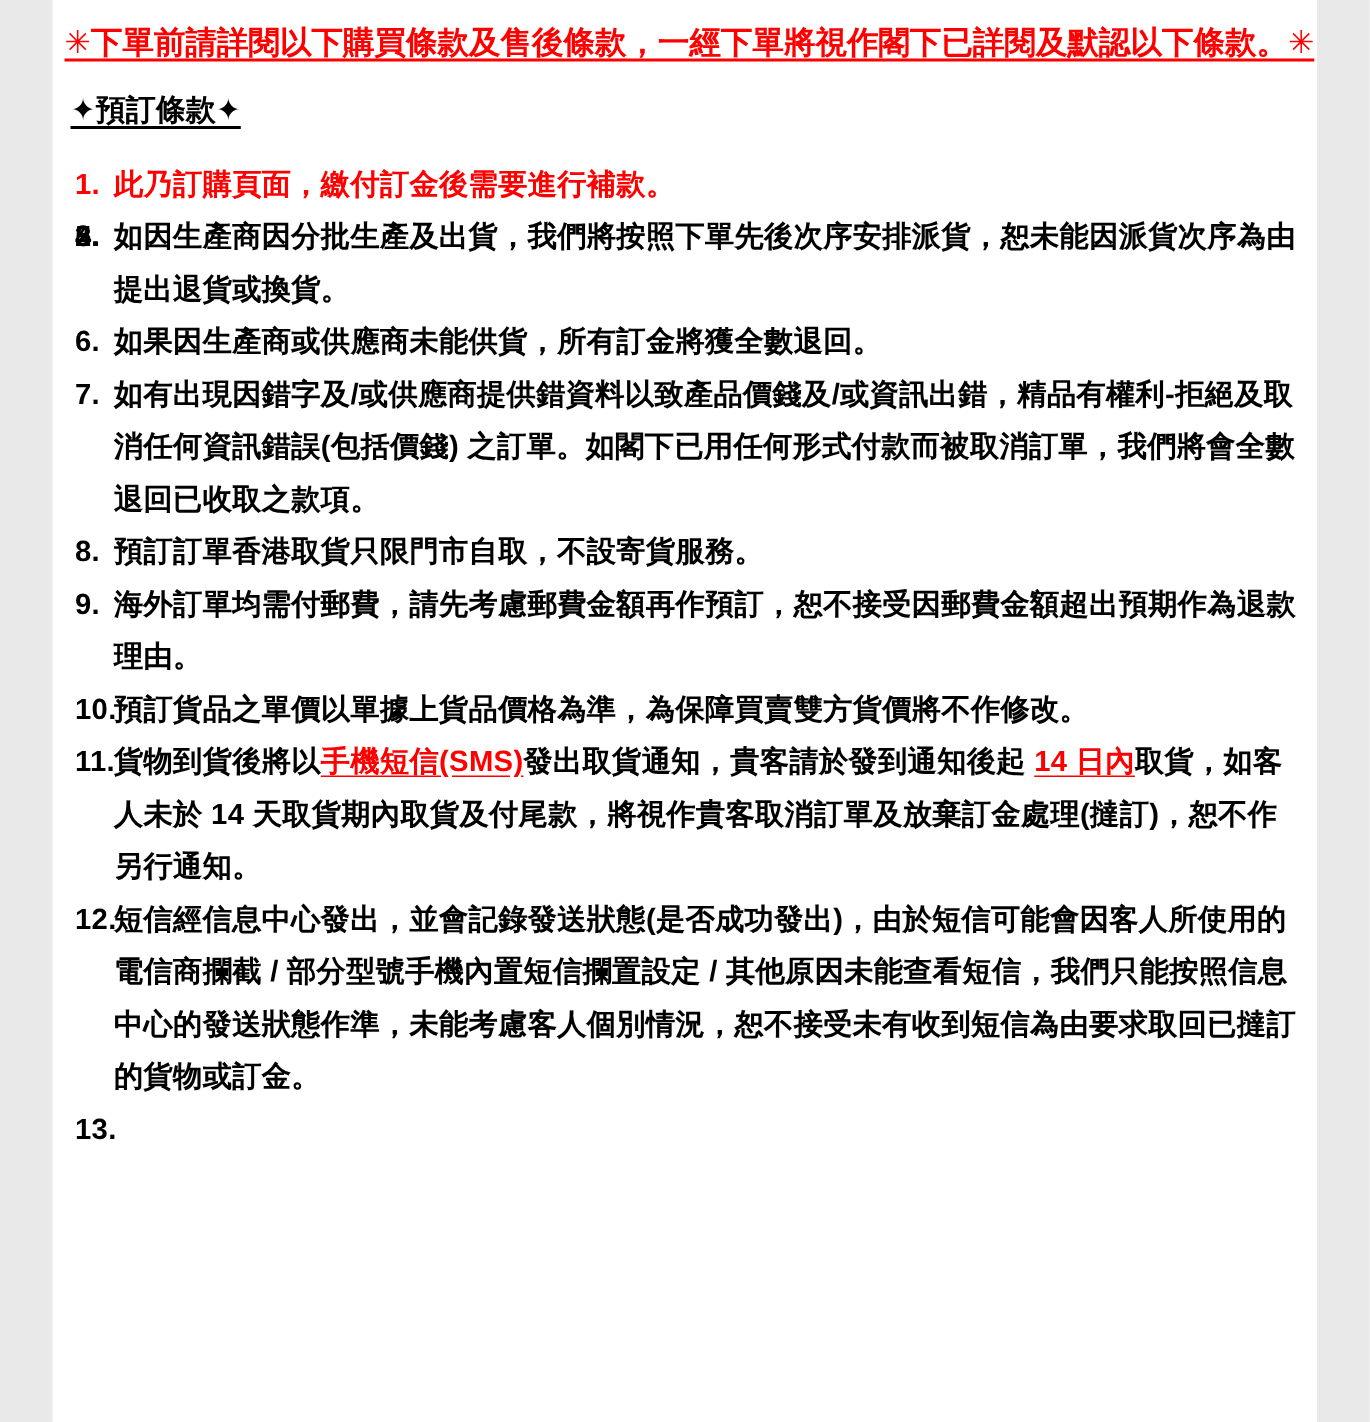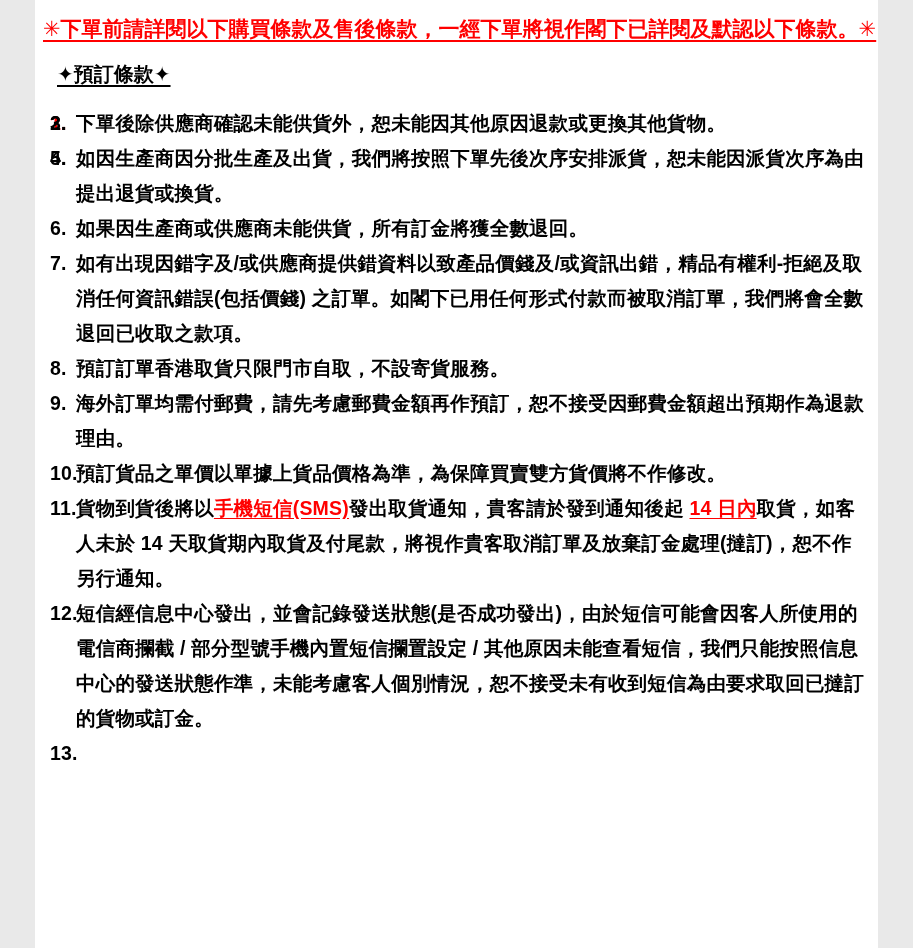--- a/index.html
+++ b/index.html
@@ -29,21 +29,21 @@
     text-underline-offset:4px;
     margin:4px 0 16px 0;
     white-space:nowrap;
   }
   .section-heading{
     display:inline-block;
     font-size:20px;
     line-height:28px;
     text-decoration:underline;
     text-underline-offset:4px;
-    margin:0 0 0 14px;
+    margin:0 0 0 4px;
   }
   .terms{
     margin-top:18px;
   }
   .term{
     position:relative;
     padding-left:33px;
     font-size:19.5px;
     line-height:35px;
     letter-spacing:0.2px;
@@ -68,23 +68,23 @@
 </style>
 </head>
 <body>
 
 <div class="page">
   <div class="notice">✳下單前請詳閱以下購買條款及售後條款，一經下單將視作閣下已詳閱及默認以下條款。✳</div>
 
   <div class="section-heading">✦預訂條款✦</div>
 
   <div class="terms">
-      <div class="term red"><span class="term-num">1.</span></div>
+      <div class="term red"><span class="term-num">1.</span><span><span>此乃訂購頁面，繳付訂金後需要進行補款。</span></span></div>
       <div class="term"><span class="term-num">2.</span></div>
-      <div class="term"><span class="term-num">3.</span><span><span>下單後除供應商確認未能供貨外，恕未能因其他原因退款或更換其他貨物。</span></span></div>
+      <div class="term"><span class="term-num">3.</span></div>
       <div class="term"><span class="term-num">4.</span></div>
       <div class="term"><span class="term-num">5.</span><span><span>如因生產商因分批生產及出貨，我們將按照下單先後次序安排派貨，恕未能因派貨次序為由提出退貨或換貨。</span></span></div>
       <div class="term"><span class="term-num">6.</span><span><span>如果因生產商或供應商未能供貨，所有訂金將獲全數退回。</span></span></div>
       <div class="term"><span class="term-num">7.</span><span><span>如有出現因錯字及/或供應商提供錯資料以致產品價錢及/或資訊出錯，精品有權利-拒絕及取消任何資訊錯誤(包括價錢) 之訂單。如閣下已用任何形式付款而被取消訂單，我們將會全數退回已收取之款項。</span></span></div>
       <div class="term"><span class="term-num">8.</span><span><span>預訂訂單香港取貨只限門市自取，不設寄貨服務。</span></span></div>
       <div class="term"><span class="term-num">9.</span><span><span>海外訂單均需付郵費，請先考慮郵費金額再作預訂，恕不接受因郵費金額超出預期作為退款理由。</span></span></div>
       <div class="term"><span class="term-num">10.</span><span><span>預訂貨品之單價以單據上貨品價格為準，為保障買賣雙方貨價將不作修改。</span></span></div>
       <div class="term"><span class="term-num">11.</span><span><span>貨物到貨後將以</span><span class="seg-red-link">手機短信(SMS)</span><span>發出取貨通知，貴客請於發到通知後起 </span><span class="seg-red-link">14 日內</span><span>取貨，如客人未於 14 天取貨期內取貨及付尾款，將視作貴客取消訂單及放棄訂金處理(撻訂)，恕不作另行通知。</span></span></div>
       <div class="term"><span class="term-num">12.</span><span><span>短信經信息中心發出，並會記錄發送狀態(是否成功發出)，由於短信可能會因客人所使用的電信商攔截 / 部分型號手機內置短信攔置設定 / 其他原因未能查看短信，我們只能按照信息中心的發送狀態作準，未能考慮客人個別情況，恕不接受未有收到短信為由要求取回已撻訂的貨物或訂金。</span></span></div>
       <div class="term"><span class="term-num">13.</span></div>

